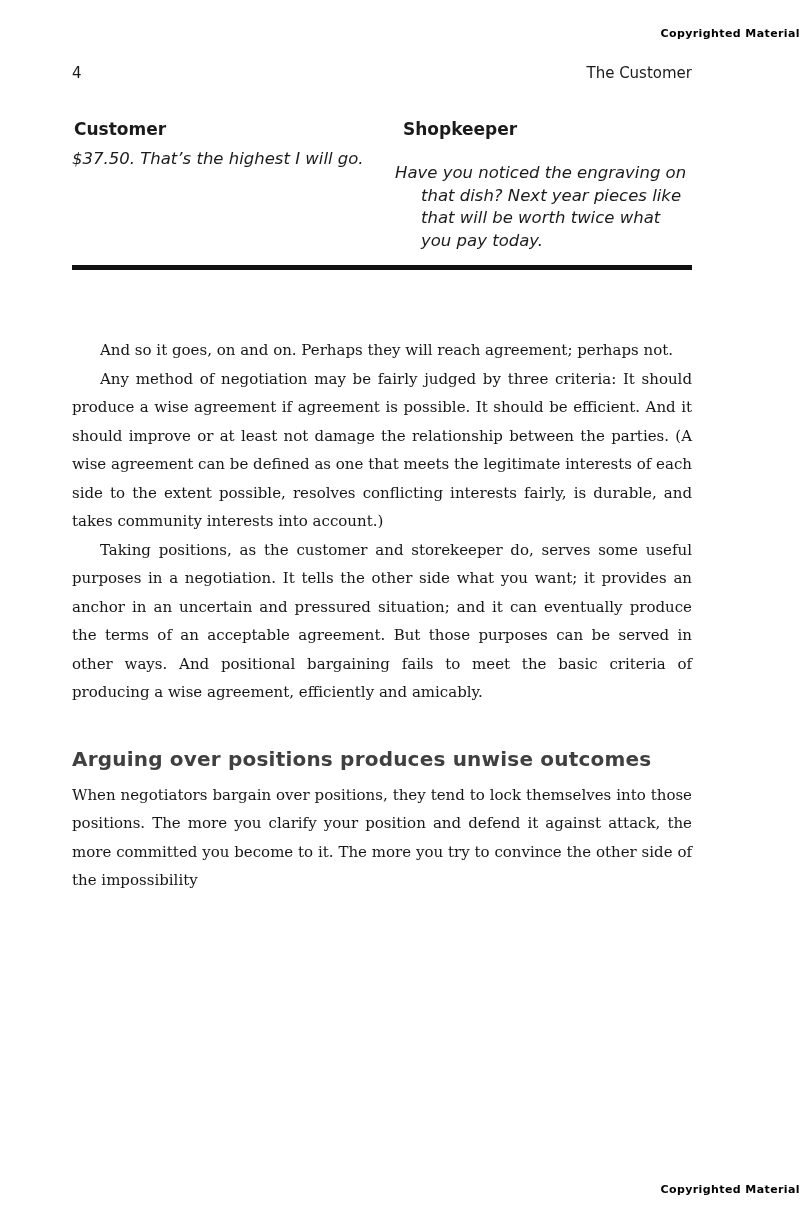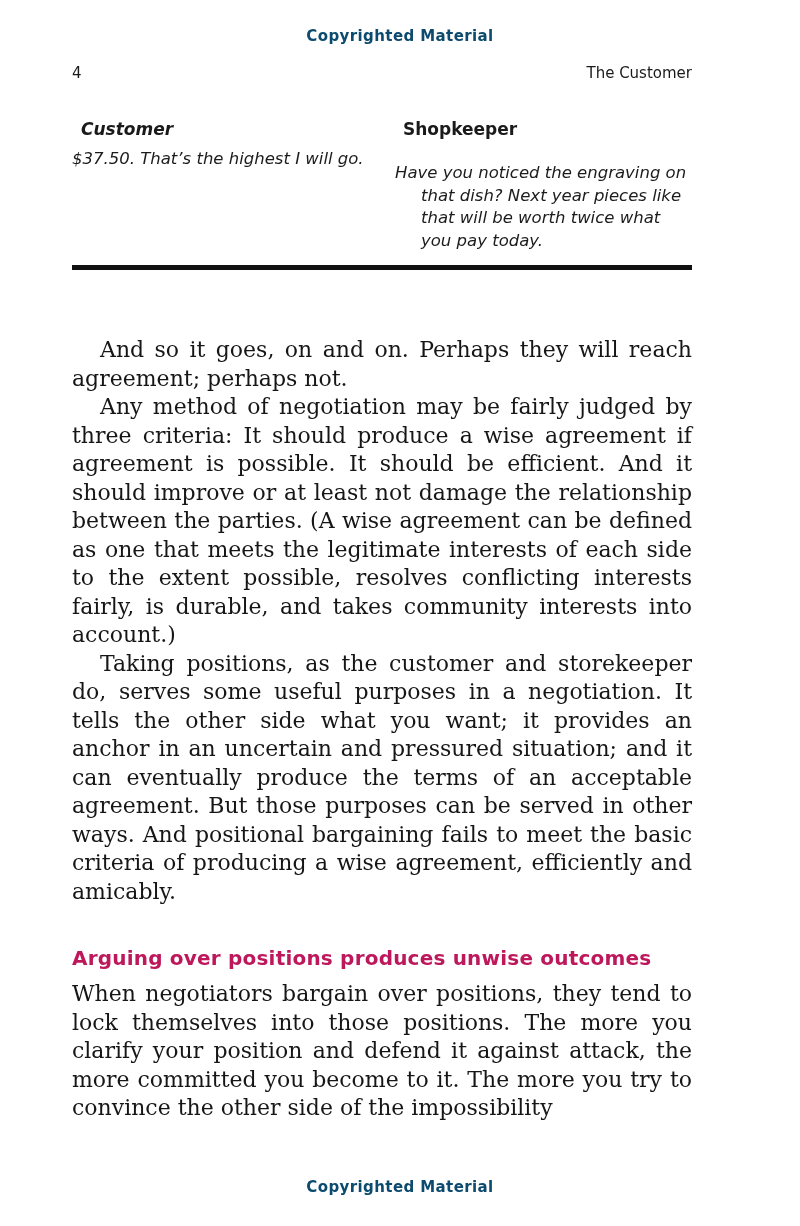--- a/index.html
+++ b/index.html
@@ -13,26 +13,26 @@
     height: 1226px;
     background: #ffffff;
     color: #1a1a1a;
     overflow: hidden;
     box-sizing: border-box;
   }
   .copyright {
     position: absolute;
     left: 0;
     width: 100%;
-    text-align: center;
+    text-align: right;
     font-family: "DejaVu Sans", "Liberation Sans", sans-serif;
-    font-size: 15px;
+    font-size: 11px;
     font-weight: bold;
     letter-spacing: 0.4px;
-    color: #0c4a6e;
+    color: #000000;
   }
   .copyright.top { top: 27px; }
   .copyright.bottom { bottom: 30px; }
 
   .content {
     position: absolute;
     top: 64px;
     left: 72px;
     width: 620px;
   }
@@ -52,58 +52,58 @@
     font-family: "DejaVu Sans", "Liberation Sans", sans-serif;
   }
   .dialog .col-left  { width: 323px; box-sizing: border-box; padding-right: 30px; }
   .dialog .col-right { width: 297px; box-sizing: border-box; }
   .dlg-header {
     font-weight: bold;
     font-size: 17px;
     margin-bottom: 9px;
     margin-left: 8px;
   }
-  .col-left .dlg-header { margin-left: 9px; font-style: italic; }
+  .col-left .dlg-header { margin-left: 2px; }
   .dlg-text {
     font-style: italic;
     font-size: 16.5px;
     line-height: 22.5px;
     padding-left: 26px;
     text-indent: -26px;
     color: #1c1c1c;
   }
   .col-right .dlg-text { margin-top: 23px; }
 
   .rule {
     margin-top: 13px;
     height: 5px;
     background: #111111;
     width: 100%;
   }
 
   .body-text {
     margin-top: 66px;
     font-family: "DejaVu Serif", "Liberation Serif", serif;
-    font-size: 22px;
+    font-size: 15px;
     line-height: 28.5px;
     text-align: justify;
     color: #161616;
   }
   .body-text p {
     margin: 0;
     text-indent: 28px;
   }
   .body-text p.noindent { text-indent: 0; }
 
   .section-heading {
     margin: 40px 0 10px 0;
     font-family: "DejaVu Sans", "Liberation Sans", sans-serif;
     font-size: 20px;
     font-weight: bold;
-    color: #be185d;
+    color: #404040;
     letter-spacing: 0.2px;
   }
 </style>
 </head>
 <body>
 
 <div class="page">
 
   <div class="copyright top">Copyrighted Material</div>
 

